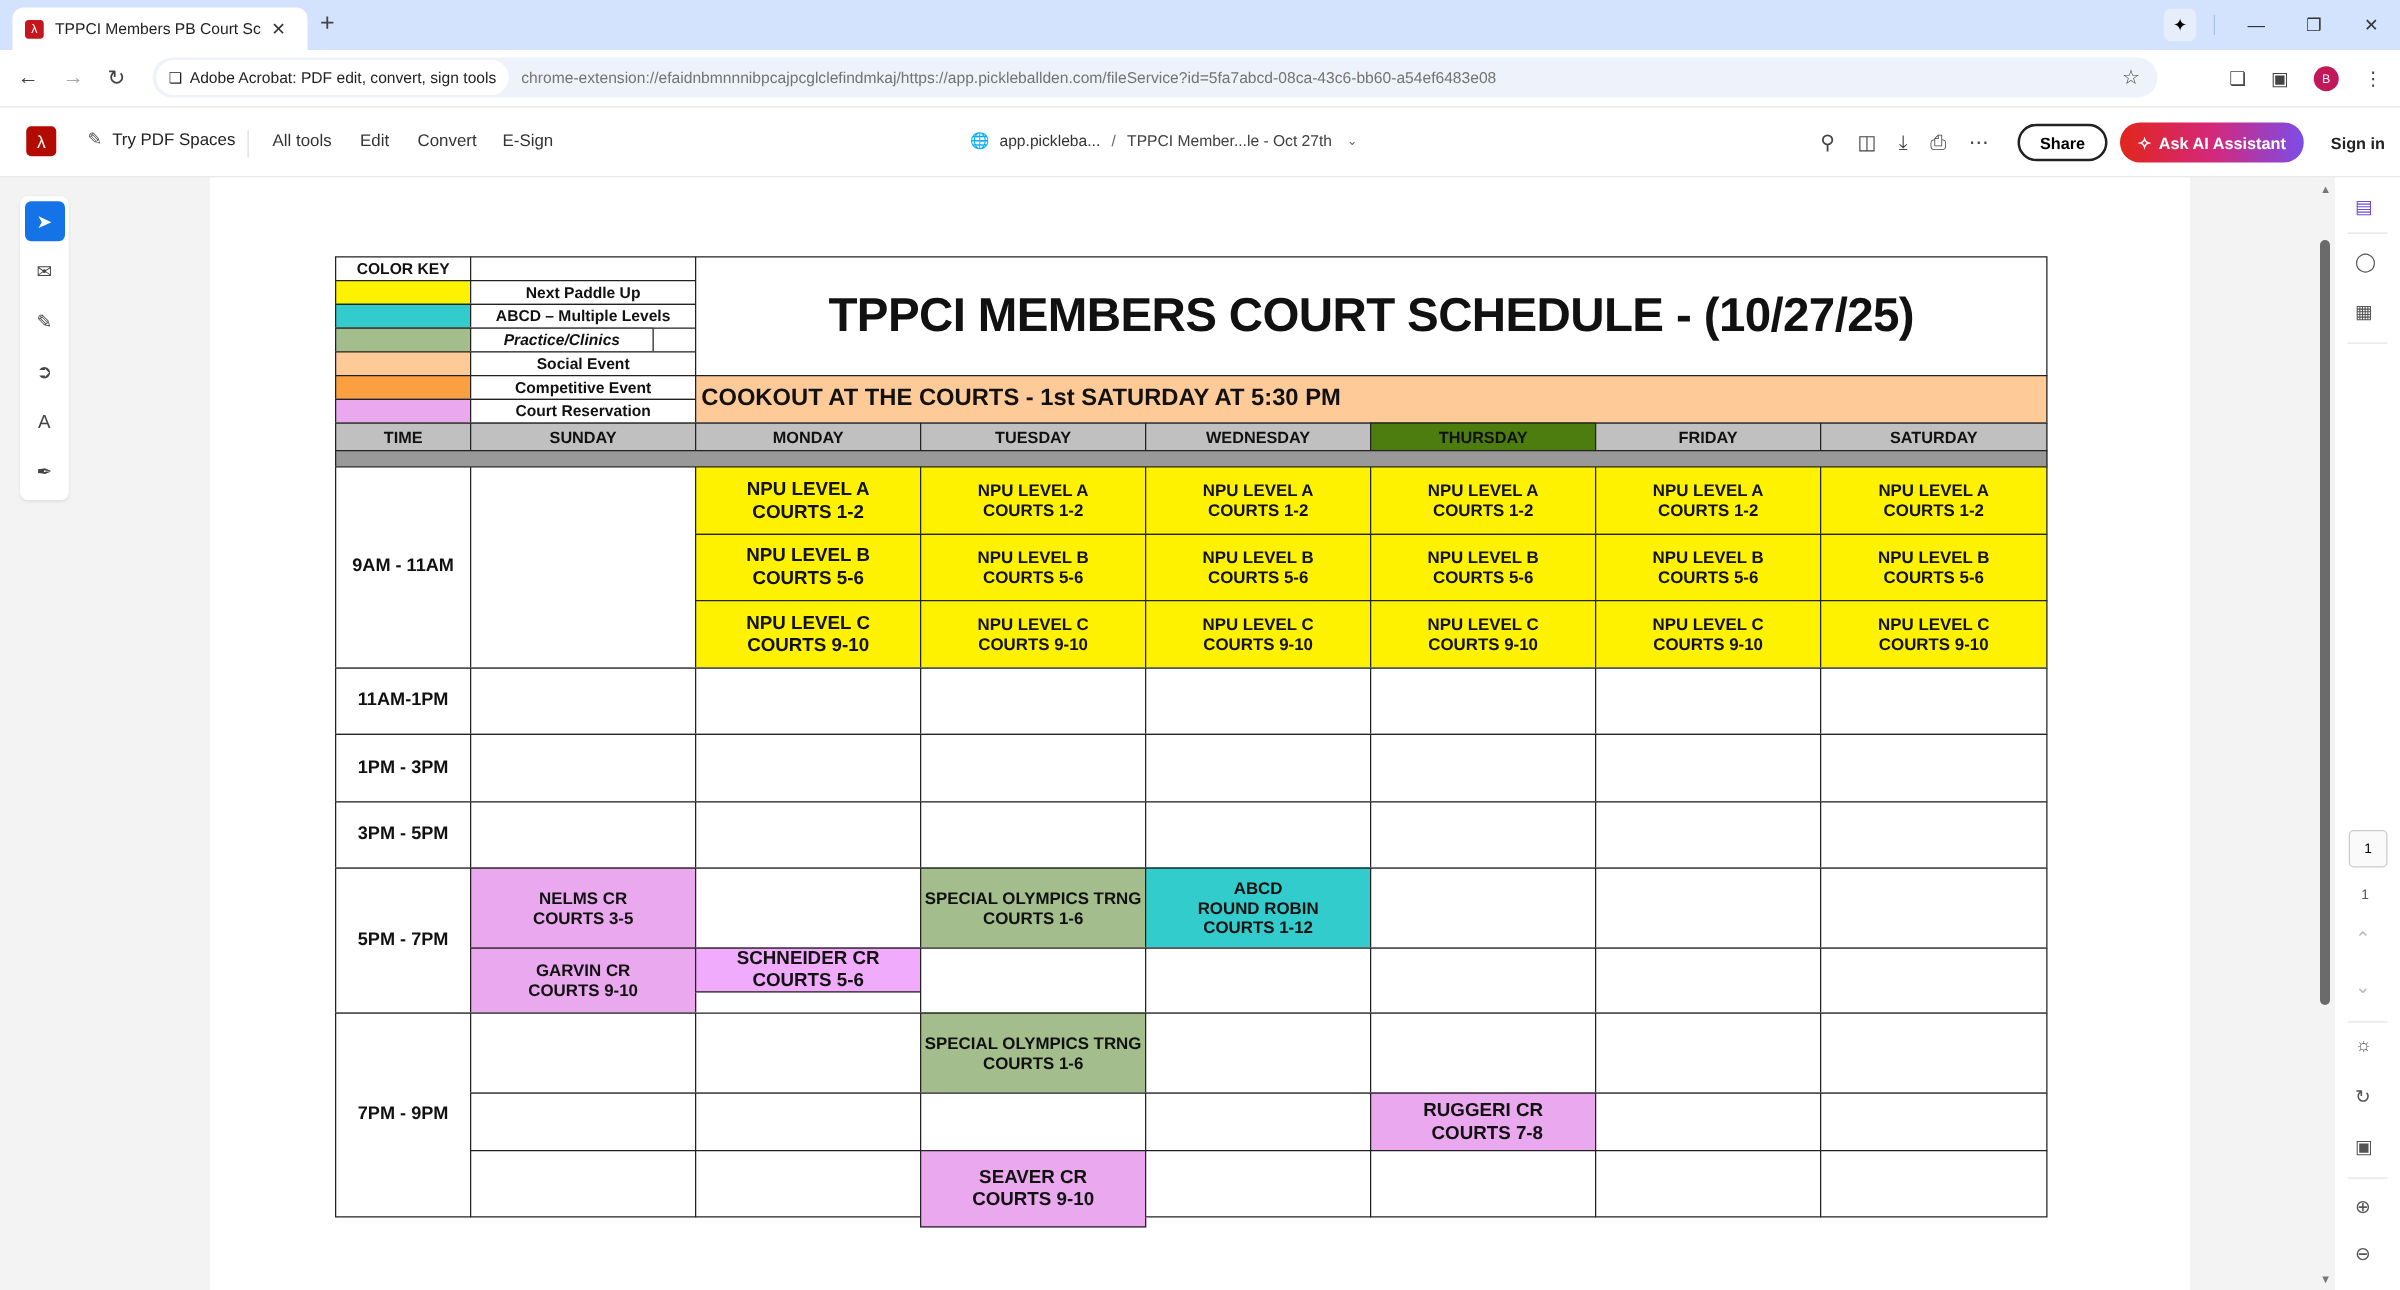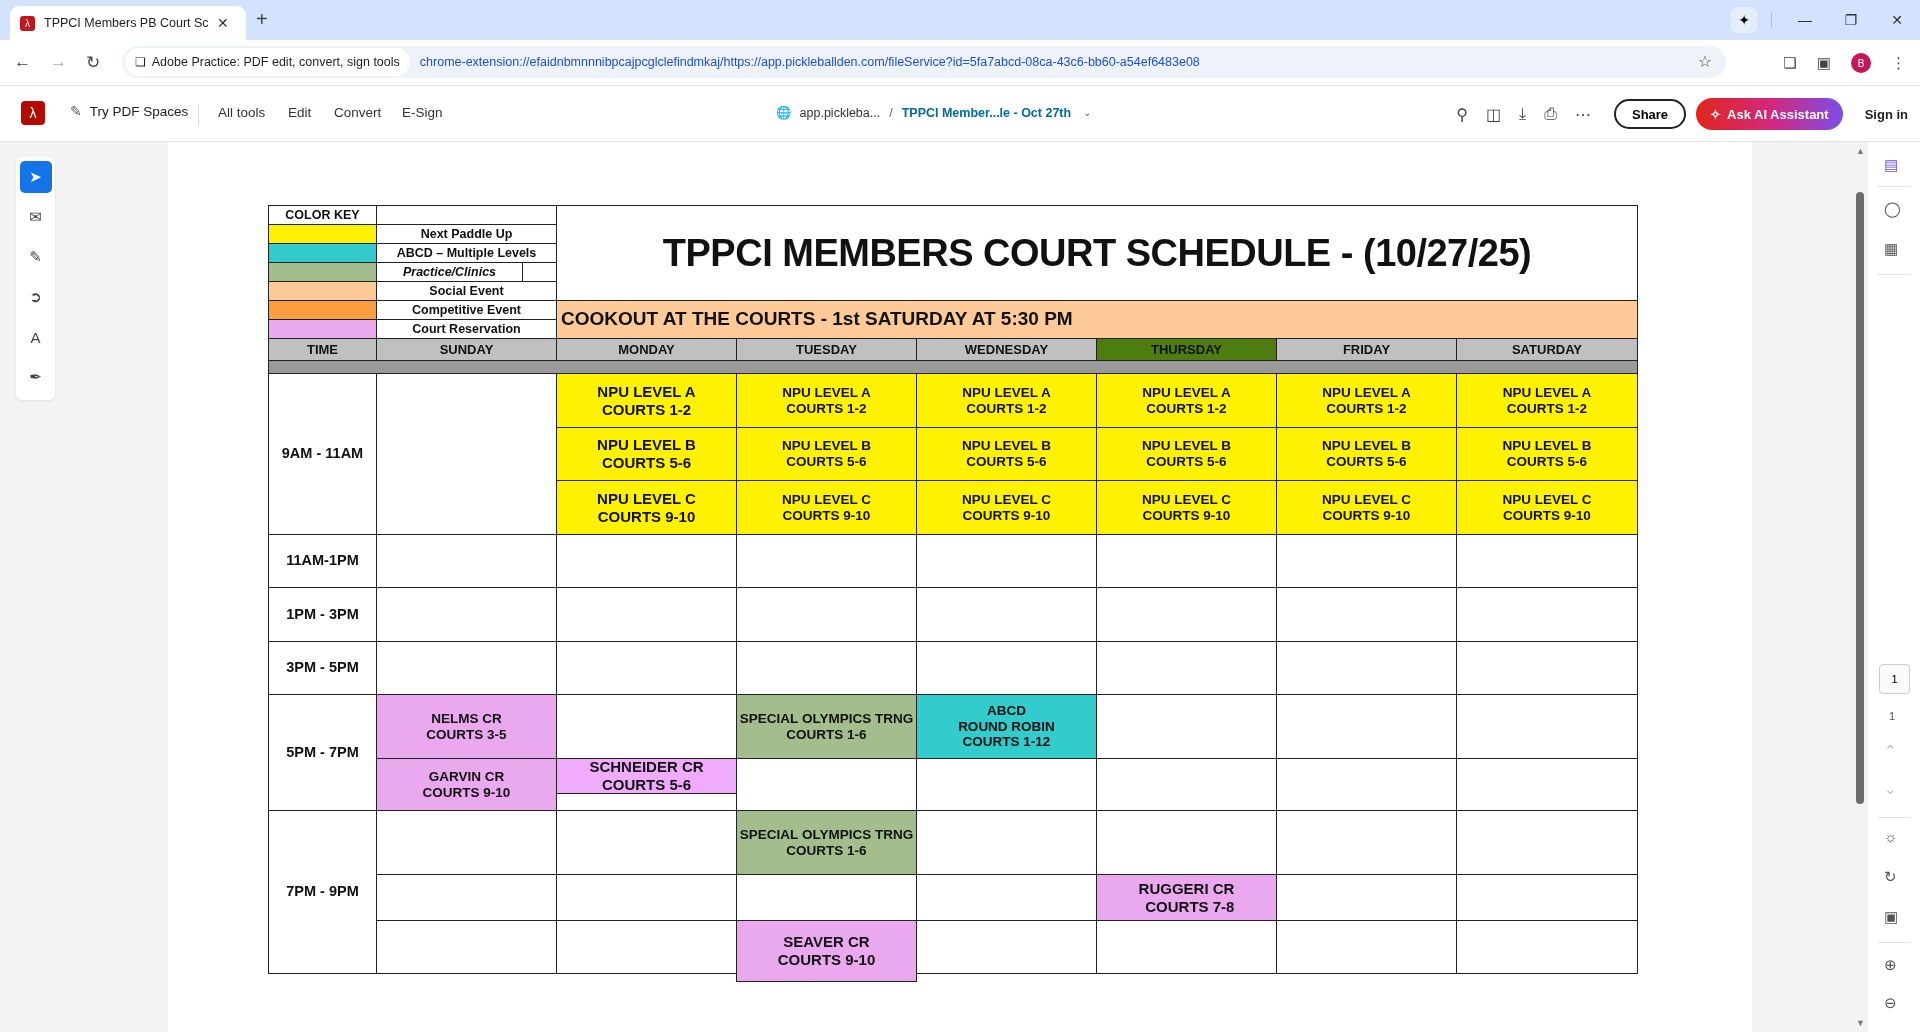--- a/index.html
+++ b/index.html
@@ -16,37 +16,37 @@
   .gem { width: 26px; height: 26px; background: #e6eefb; border-radius: 6px; display:flex; align-items:center; justify-content:center; font-size: 14px; margin-right: 14px; }
   .winbtn { width: 46px; text-align: center; font-size: 14px; color: #333; }
   .sep-v { width: 1px; height: 16px; background: #a8c0ea; margin-right: 10px; }
 
   
   .addrrow { position: absolute; left: 0; top: 40px; width: 1920px; height: 46px; background: #fff; border-bottom: 1px solid #e3e3e3; }
   .navbtn { position: absolute; top: 12px; font-size: 17px; color: #444; }
   .omnibox { position: absolute; left: 122px; top: 6px; width: 1604px; height: 32px; background: #eef2fa; border-radius: 16px; display: flex; align-items: center; }
   .chip { height: 28px; margin-left: 3px; padding: 0 10px; background: #fff; border-radius: 14px; display: flex; align-items: center; font-size: 12.5px; color: #1f1f1f; }
   .chip .ext { margin-right: 6px; font-size: 12px; }
-  .url { font-size: 12.5px; color: #1d4ed8; margin-left: 10px; white-space: nowrap; }
+  .url { font-size: 12.5px; color: #737373; margin-left: 10px; white-space: nowrap; }
   .star { position: absolute; right: 14px; top: 6px; font-size: 16px; color: #444; }
   .addr-right { position: absolute; right: 0; top: 0; height: 46px; display: flex; align-items: center; }
   .addr-right .ic { font-size: 15px; color: #444; margin: 0 10px; }
   .avatar { width: 20px; height: 20px; border-radius: 50%; background: #c2185b; color: #fff; font-size: 10px; display: flex; align-items: center; justify-content: center; margin: 0 10px; }
 
   
   .apptb { position: absolute; left: 0; top: 86px; width: 1920px; height: 56px; background: #fff; border-bottom: 1px solid #e3e3e3; }
   .acro-logo { position: absolute; left: 21px; top: 15px; width: 24px; height: 24px; background: #b30b00; border-radius: 4px; color: #fff; font-size: 14px; display:flex; align-items:center; justify-content:center; }
   .tryspaces { position: absolute; left: 70px; top: 17px; font-size: 13.5px; color: #222; display:flex; align-items:center; }
   .tryspaces .ic { margin-right: 8px; font-size: 14px; color: #555; }
   .tb-div { position: absolute; left: 198px; top: 18px; width: 1px; height: 22px; background: #ddd; }
   .menu { position: absolute; top: 19px; font-size: 13.5px; color: #333; }
   .docpath { position: absolute; left: 776px; top: 19px; font-size: 12.5px; color: #333; display: flex; align-items: center; }
   .docpath .globe { margin-right: 8px; color: #555; }
   .docpath .slash { margin: 0 9px; color: #666; }
-  .docpath .name { font-weight: bold; color: #0369a1; }
+  .docpath .name { font-weight: normal; color: #404040; }
   .docpath .chev { margin-left: 12px; font-size: 10px; color: #666; }
   .tb-right { position: absolute; right: 0; top: 0; height: 56px; display: flex; align-items: center; }
   .tb-right .ic { font-size: 16px; color: #444; margin: 0 9px; }
   .share-btn { border: 2px solid #222; border-radius: 16px; height: 30px; padding: 0 16px; font-size: 13px; font-weight: bold; display:flex; align-items:center; margin-left: 14px; background: #fff; }
   .ai-btn { border-radius: 16px; height: 32px; padding: 0 14px; font-size: 13px; font-weight: bold; color: #fff; display:flex; align-items:center; margin-left: 10px; background: linear-gradient(90deg, #e1261c, #d4287a, #7b4de8); }
   .ai-btn .ic2 { margin-right: 6px; }
   .signin { font-size: 13px; font-weight: bold; color: #222; margin: 0 12px 0 22px; }
 
   
   .rail { position: absolute; left: 16px; top: 157px; width: 39px; height: 243px; background: #fff; border-radius: 6px; box-shadow: 0 1px 3px rgba(0,0,0,0.08); }
@@ -95,21 +95,21 @@
   </div>
 </div>
 
 <div class="addrrow">
   <span class="navbtn" style="left:14px">←</span>
   <span class="navbtn" style="left:50px;color:#aaa">→</span>
   <span class="navbtn" style="left:86px">↻</span>
   <div class="omnibox">
     <span class="chip">
       <span class="ext">❏</span>
-      <span>Adobe Practice: PDF edit, convert, sign tools</span>
+      <span>Adobe Acrobat: PDF edit, convert, sign tools</span>
     </span>
     <span class="url">chrome-extension://efaidnbmnnnibpcajpcglclefindmkaj/https://app.pickleballden.com/fileService?id=5fa7abcd-08ca-43c6-bb60-a54ef6483e08</span>
     <span class="star">☆</span>
   </div>
   <div class="addr-right">
     <span class="ic">❏</span>
     <span class="ic">▣</span>
     <span class="avatar">B</span>
     <span class="ic" style="margin-right:14px">⋮</span>
   </div>

